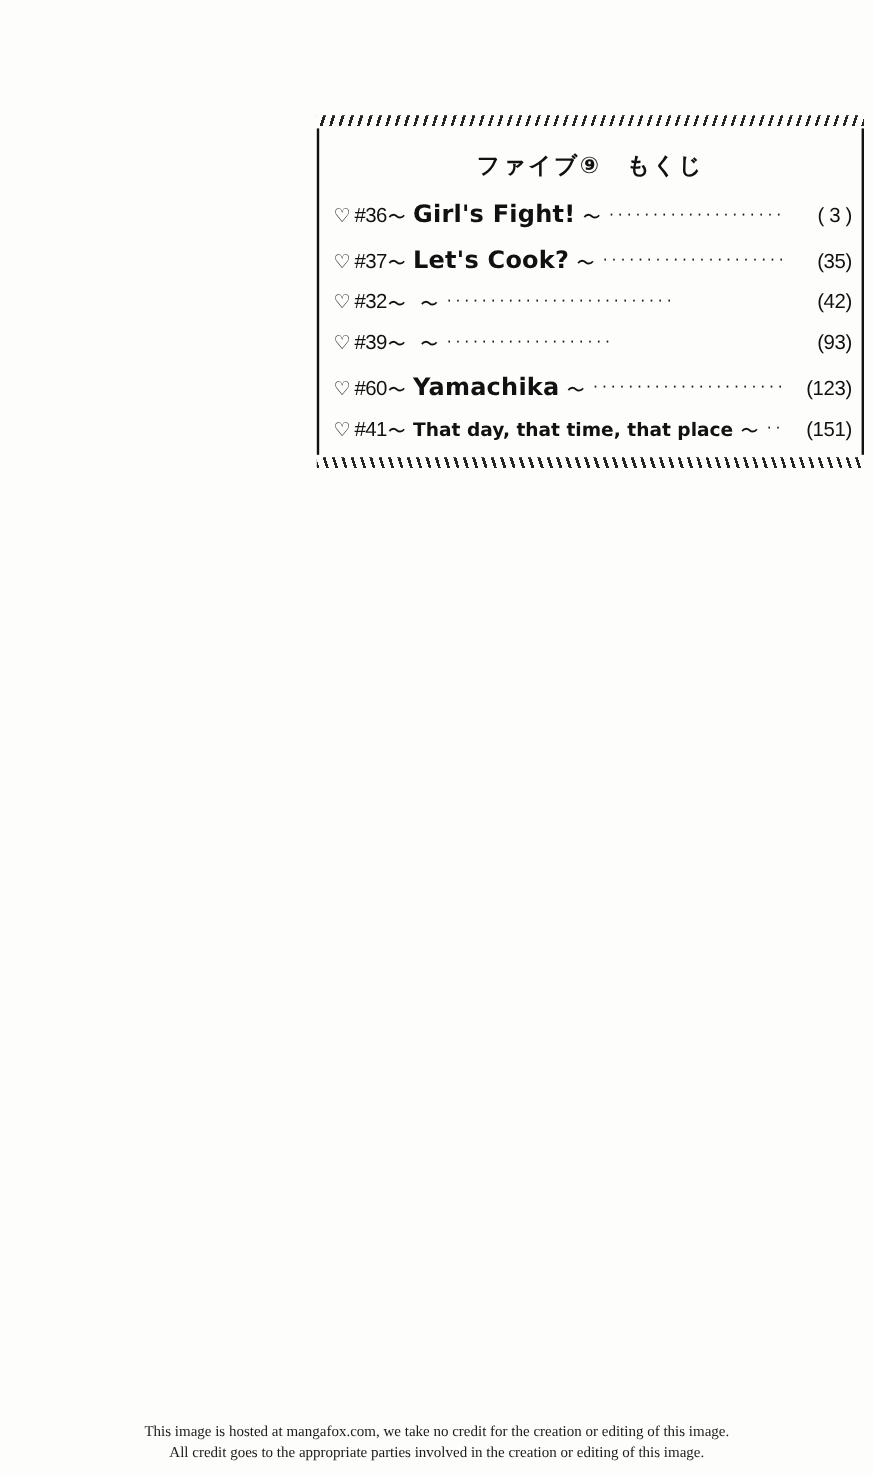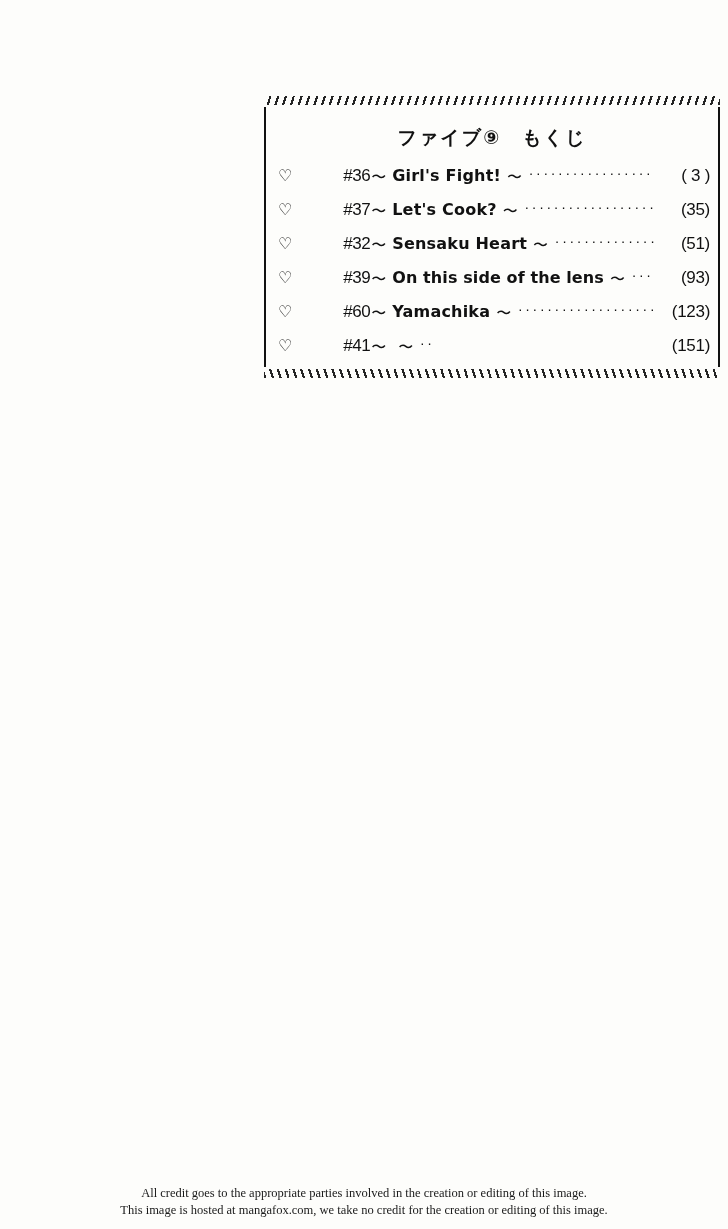--- a/index.html
+++ b/index.html
@@ -91,33 +91,32 @@
     font-size: 16px;
     line-height: 1;
     margin-right: 3px;
     color: #111;
   }
   .num {
     font-family: "Liberation Sans", sans-serif;
     font-size: 17px;
     font-weight: 500;
     letter-spacing: -0.5px;
-    margin-left: 48px;
   }
   .tilde {
     font-family: "DejaVu Sans", sans-serif;
     font-size: 15px;
     margin: 0 6px 0 1px;
     position: relative;
     top: 1px;
   }
   .etitle {
     font-family: "DejaVu Sans", sans-serif;
     font-weight: bold;
-    font-size: 16px;
+    font-size: 20px;
     letter-spacing: .2px;
     white-space: nowrap;
   }
   .etitle.small {
     font-size: 16px;
     letter-spacing: .1px;
   }
   .etitle.xsmall {
     font-size: 15.5px;
     letter-spacing: 0px;
@@ -192,58 +191,57 @@
         <span class="etitle">Let's Cook?</span>
         <span class="tilde2">〜</span>
         <span class="dots">····························</span>
         <span class="page-no">(35)</span>
       </div>
 
       <div class="entry">
         <span class="heart">♡</span>
         <span class="num">#32</span>
         <span class="tilde">〜</span>
-        <span class="etitle">Sensaku Heart</span>
         <span class="tilde2">〜</span>
         <span class="dots">··························</span>
-        <span class="page-no">(51)</span>
+        <span class="page-no">(42)</span>
       </div>
 
       <div class="entry">
         <span class="heart">♡</span>
         <span class="num">#39</span>
         <span class="tilde">〜</span>
-        <span class="etitle small">On this side of the lens</span>
         <span class="tilde2">〜</span>
         <span class="dots">···················</span>
         <span class="page-no">(93)</span>
       </div>
 
       <div class="entry">
         <span class="heart">♡</span>
         <span class="num">#60</span>
         <span class="tilde">〜</span>
         <span class="etitle">Yamachika</span>
         <span class="tilde2">〜</span>
         <span class="dots">······························</span>
         <span class="page-no">(123)</span>
       </div>
 
       <div class="entry">
         <span class="heart">♡</span>
         <span class="num">#41</span>
         <span class="tilde">〜</span>
+        <span class="etitle xsmall">That day, that time, that place</span>
         <span class="tilde2">〜</span>
         <span class="dots">··</span>
         <span class="page-no">(151)</span>
       </div>
 
     </div>
 
     <div class="jag bottom"></div>
   </div>
 
   <div class="credit">
+    <div>This image is hosted at mangafox.com, we take no credit for the creation or editing of this image.</div>
     <div>All credit goes to the appropriate parties involved in the creation or editing of this image.</div>
-    <div>This image is hosted at mangafox.com, we take no credit for the creation or editing of this image.</div>
   </div>
 
 </div>
 
 </body></html>

